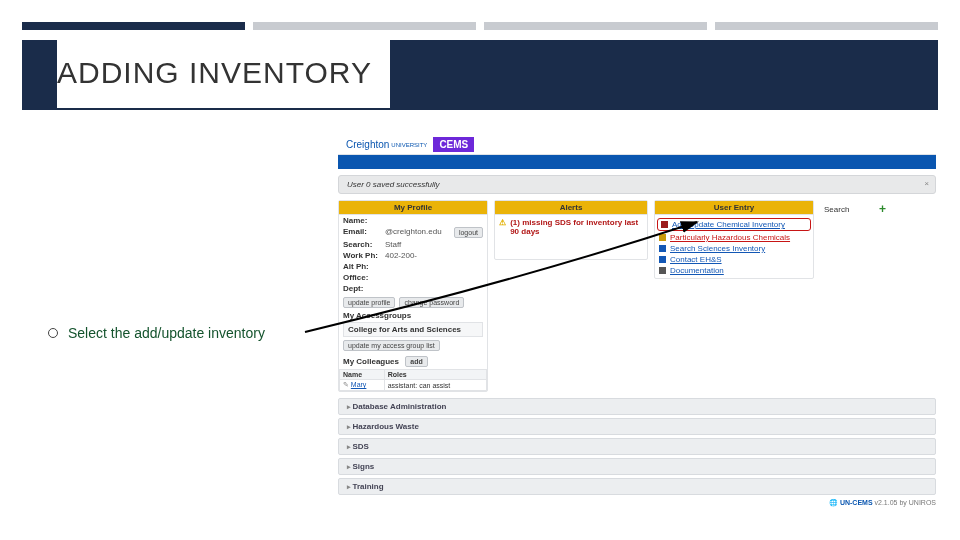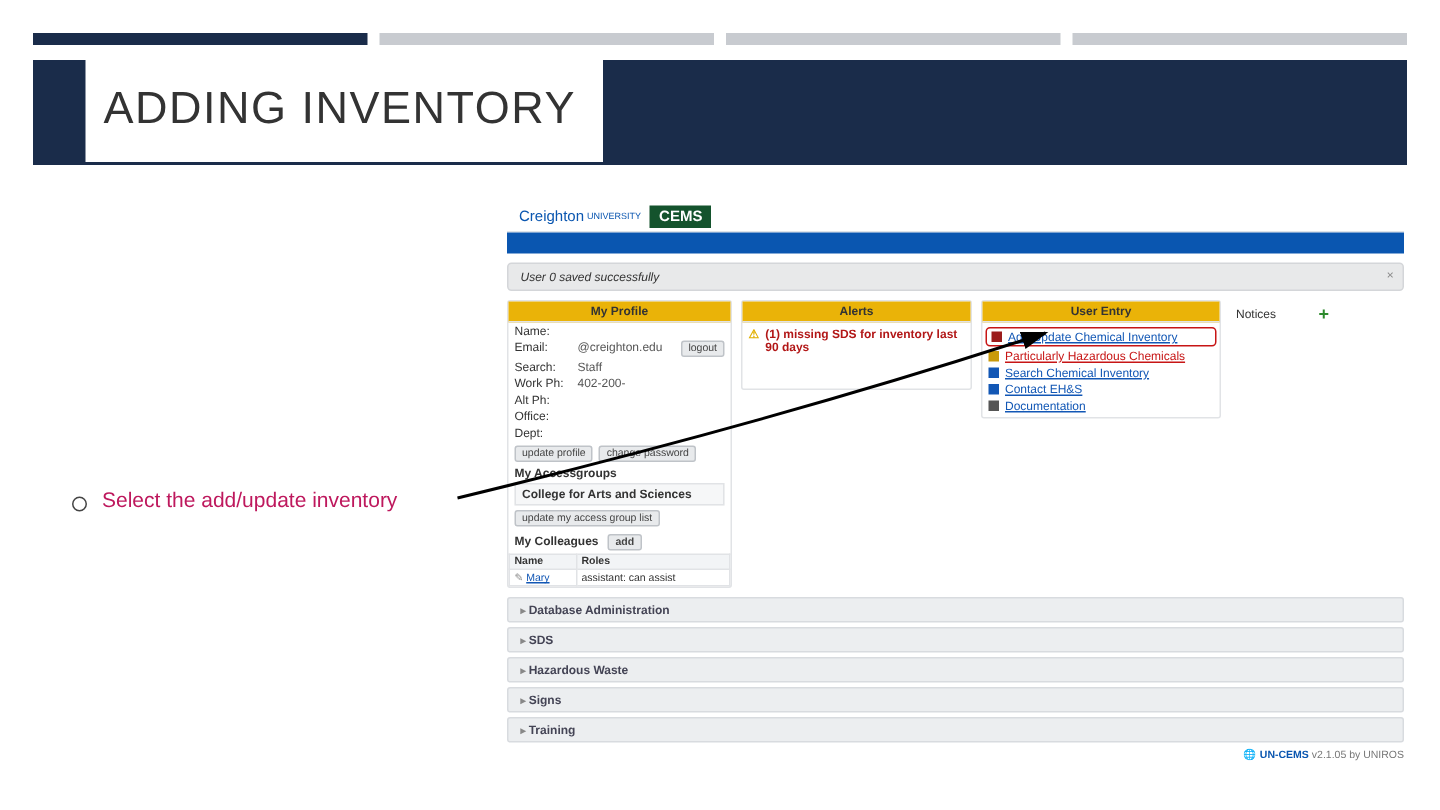--- a/index.html
+++ b/index.html
@@ -18,68 +18,68 @@
     display: flex; gap: 8px;
   }
   .top-stripe div { flex: 1; background: #c8cbd0; }
   .top-stripe .navy { background: #1a2c4a; }
 
   .title-block { position: absolute; top: 38px; left: 22px; right: 22px; }
   .title-bar { height: 70px; background: #1a2c4a; margin-top: 2px; }
   .title-text {
     position: absolute; top: 0; left: 35px;
     font-size: 30px; letter-spacing: 1px; color: #333;
-    background: #fff; padding: 18px 18px 18px 12px;
+    background: #fff; padding: 18px 18px 18px 0;
   }
 
   .bullet {
     position: absolute; left: 48px; top: 325px;
-    font-size: 14px; color: #be185d;
-    display: flex; align-items: flex-end; gap: 10px;
+    font-size: 14px; color: #14532d;
+    display: flex; align-items: center; gap: 10px;
   }
   .bullet-mark {
     width: 10px; height: 10px; border: 1.5px solid #444; border-radius: 50%;
     display: inline-block;
   }
 
   
   .cems {
     position: absolute;
     left: 338px; top: 135px;
     width: 598px;
     font-size: 8px; color: #333;
   }
   .cems-header {
     height: 20px; display: flex; align-items: center;
     padding: 0 8px; border-bottom: 1px solid #dfe3e8;
   }
   .logo-creighton { color: #0a56b0; font-weight: normal; font-size: 10px; margin-right: 2px; }
   .logo-sub { color: #0a56b0; font-size: 6px; margin-right: 6px; }
-  .logo-cems { background: #14532d; color: #fff; font-size: 10px; font-weight: bold; padding: 2px 6px; }
+  .logo-cems { background: #6d28d9; color: #fff; font-size: 10px; font-weight: bold; padding: 2px 6px; }
   .cems-bluebar { height: 14px; background: #0a56b0; }
   .flash {
     margin-top: 6px; background: #e8e9ea; border: 1px solid #d4d6d9;
     border-radius: 3px; padding: 4px 8px; position: relative; font-style: italic;
   }
   .flash .close { position: absolute; right: 6px; top: 3px; color: #888; }
 
   .dash {
     display: flex; gap: 6px; margin-top: 6px; align-items: flex-start;
   }
   .panel {
     background: #fff; border: 1px solid #e1e3e6; border-radius: 2px;
   }
   .panel-hd {
     background: #eab308; padding: 2px 4px; border-bottom: 1px solid #e1e3e6;
     font-weight: bold; text-align: center;
   }
 
   .profile { width: 150px; }
   .profile .row { display: flex; padding: 1px 4px; }
-  .profile .lbl { width: 42px; font-weight: normal; }
+  .profile .lbl { width: 42px; font-weight: bold; }
   .profile .val { flex: 1; color: #555; }
   .btn {
     display: inline-block; background: #e8eaec; border: 1px solid #bfc3c8;
     border-radius: 2px; padding: 1px 4px; font-size: 7px; color: #444;
     cursor: pointer;
   }
   .linkish { color: #1257b5; text-decoration: underline; }
   .profile .subhd { font-weight: bold; padding: 2px 4px; font-size: 8px; }
 
   .alerts { width: 154px; min-height: 60px; }
@@ -222,45 +222,45 @@
           <li class="highlight">
             <span class="sq" style="background: rgb(155, 28, 28);"></span>
             <span class="linkish">Add/Update Chemical Inventory</span>
           </li>
           <li>
             <span class="sq" style="background: rgb(201, 154, 10);"></span>
             <span class="linkish" style="color: rgb(199, 21, 21);">Particularly Hazardous Chemicals</span>
           </li>
           <li>
             <span class="sq" style="background: rgb(18, 87, 181);"></span>
-            <span class="linkish">Search Chemical Inventory</span>
+            <span class="linkish">Search Sciences Inventory</span>
           </li>
           <li>
             <span class="sq" style="background: rgb(18, 87, 181);"></span>
             <span class="linkish">Contact EH&amp;S</span>
           </li>
           <li>
             <span class="sq" style="background: rgb(85, 85, 85);"></span>
             <span class="linkish">Documentation</span>
           </li>
         </ul>
     </div>
 
     <div class="notices">
       <div style="display:flex; justify-content:space-between; align-items:center; padding:2px 4px;">
-        <span>Notices</span>
+        <span>Search</span>
         <span class="plus">+</span>
       </div>
     </div>
   </div>
 
   <div class="accord" id="accord">
       <div class="accord-row">Database Administration</div>
+      <div class="accord-row">Hazardous Waste</div>
       <div class="accord-row">SDS</div>
-      <div class="accord-row">Hazardous Waste</div>
       <div class="accord-row">Signs</div>
       <div class="accord-row">Training</div>
     </div>
 
   <div class="footer">
     🌐 <span class="un">UN-CEMS</span>
     <span>v2.1.05 by UNIROS</span>
   </div>
 
 </div>

